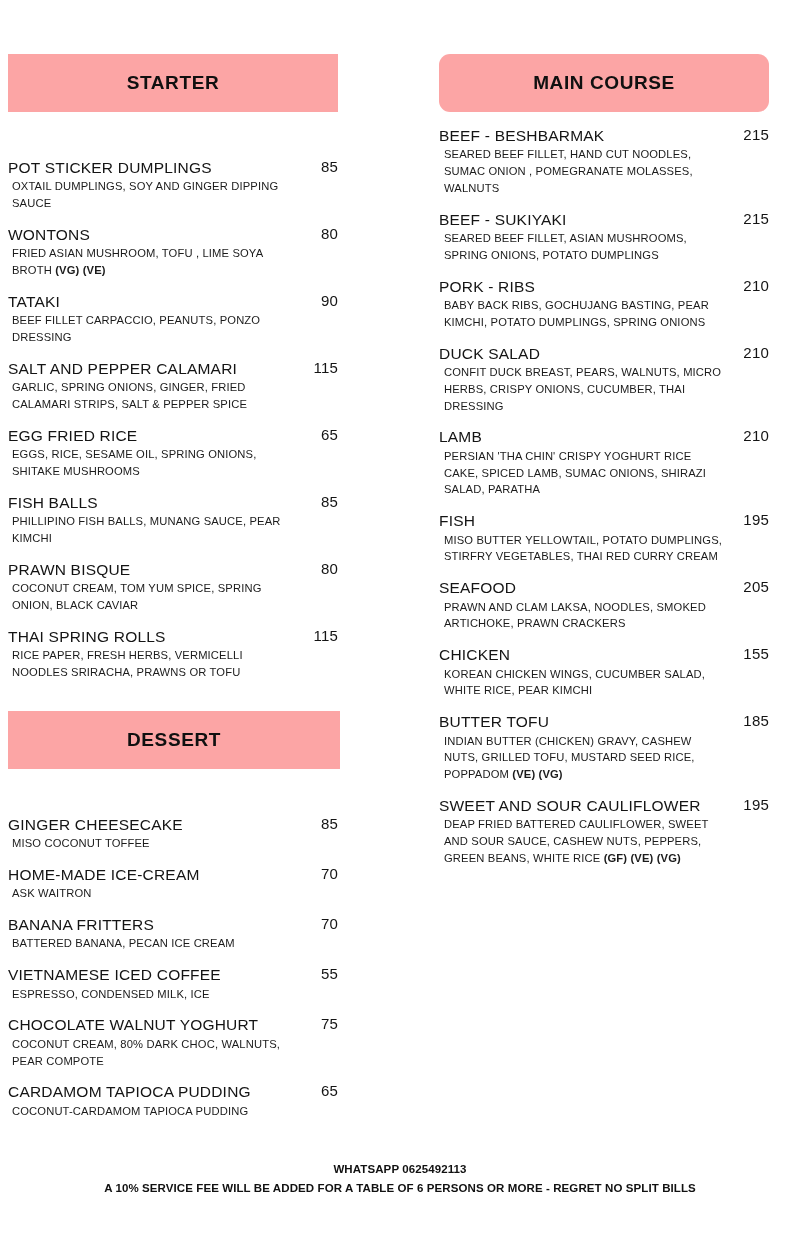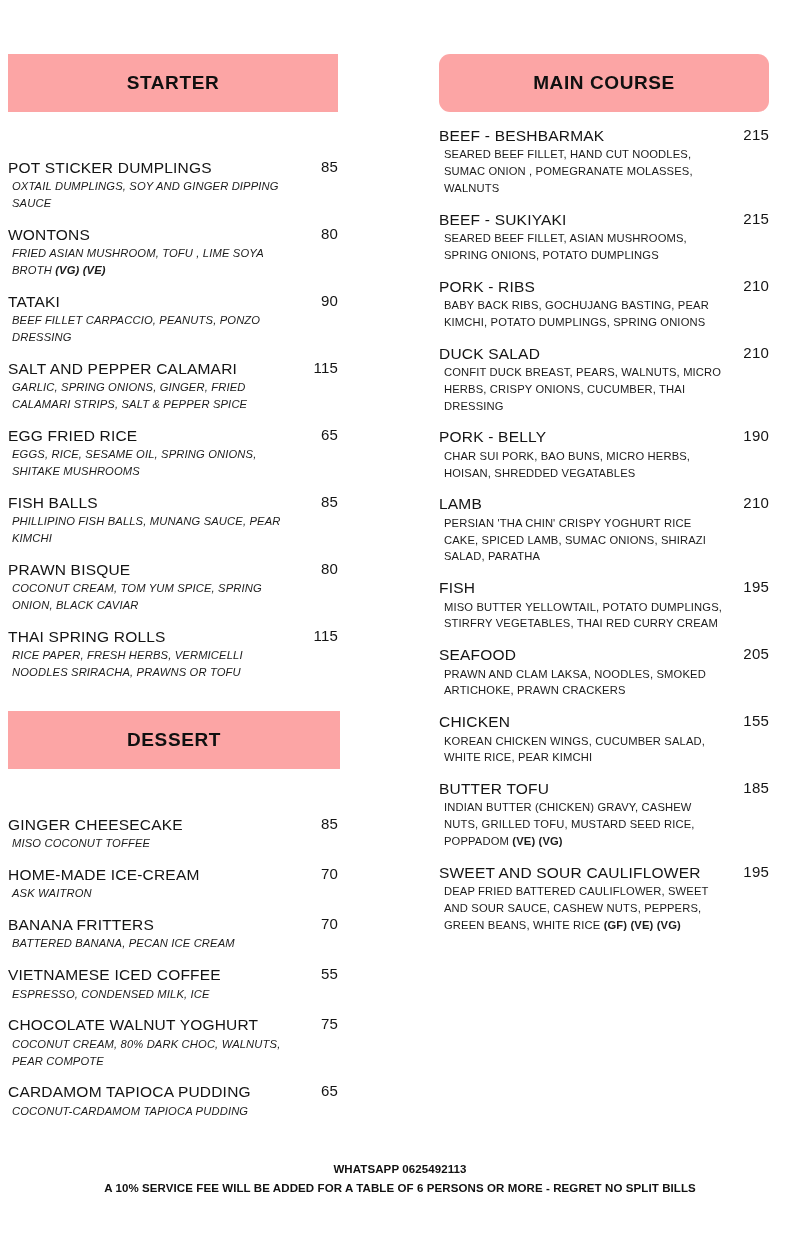--- a/index.html
+++ b/index.html
@@ -103,21 +103,21 @@
     font-size: 15px;
     font-weight: normal;
     color: #141414;
     letter-spacing: 0.2px;
     line-height: 1.25;
   }
 
   .left-items  { width: 330px; margin-top: 32px; }
   .right-items { width: 330px; }
 
-  .left-items .item-desc  { padding-left: 4px; font-style: italic; }
+  .left-items .item-desc  { padding-left: 4px; }
 
   
   .dessert-items .item-desc { padding-left: 4px; }
 
   
   .footer {
     position: absolute;
     left: 0;
     right: 0;
     bottom: 38px;
@@ -285,27 +285,20 @@
           </div>
           <div class="item">
             <div class="item-body">
               <div class="item-title">DUCK SALAD</div>
               <div class="item-desc">CONFIT DUCK BREAST, PEARS, WALNUTS, MICRO HERBS, CRISPY ONIONS, CUCUMBER, THAI DRESSING</div>
             </div>
             <div class="item-price">210</div>
           </div>
           <div class="item">
             <div class="item-body">
-              <div class="item-title">PORK - BELLY</div>
-              <div class="item-desc">CHAR SUI PORK, BAO BUNS, MICRO HERBS, HOISAN, SHREDDED VEGATABLES</div>
-            </div>
-            <div class="item-price">190</div>
-          </div>
-          <div class="item">
-            <div class="item-body">
               <div class="item-title">LAMB</div>
               <div class="item-desc">PERSIAN 'THA CHIN' CRISPY YOGHURT RICE CAKE, SPICED LAMB, SUMAC ONIONS, SHIRAZI SALAD, PARATHA</div>
             </div>
             <div class="item-price">210</div>
           </div>
           <div class="item">
             <div class="item-body">
               <div class="item-title">FISH</div>
               <div class="item-desc">MISO BUTTER YELLOWTAIL, POTATO DUMPLINGS, STIRFRY VEGETABLES, THAI RED CURRY CREAM</div>
             </div>

